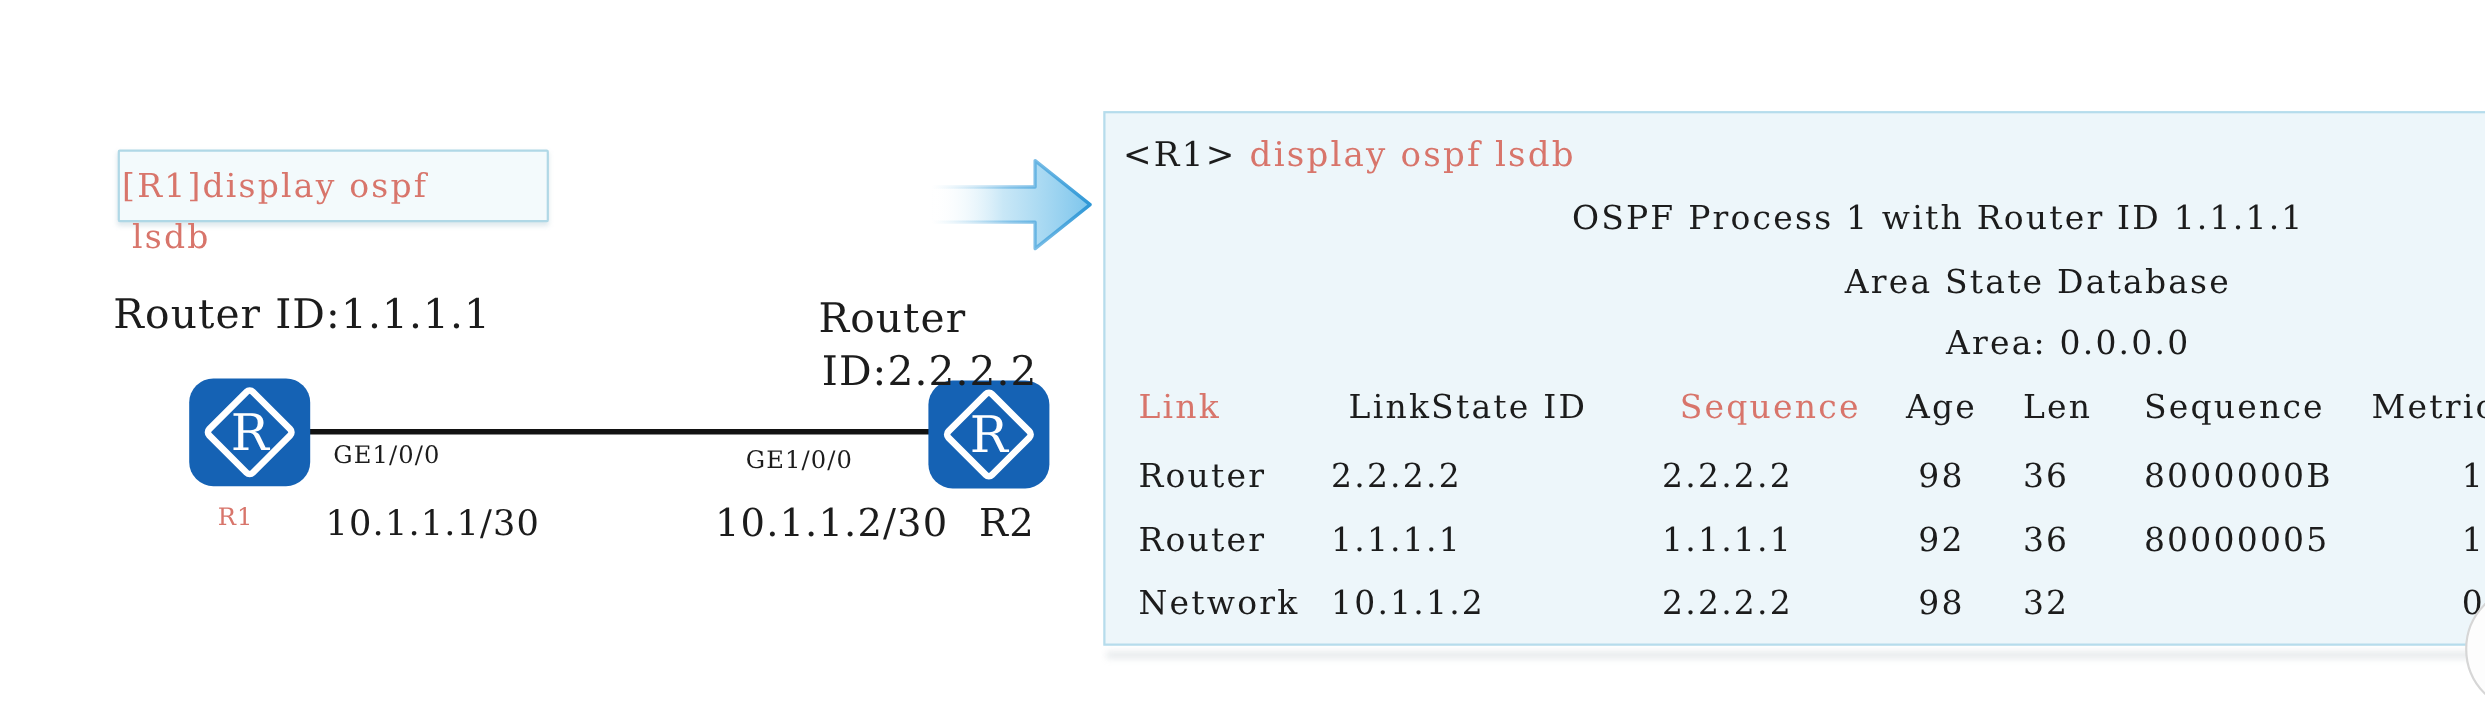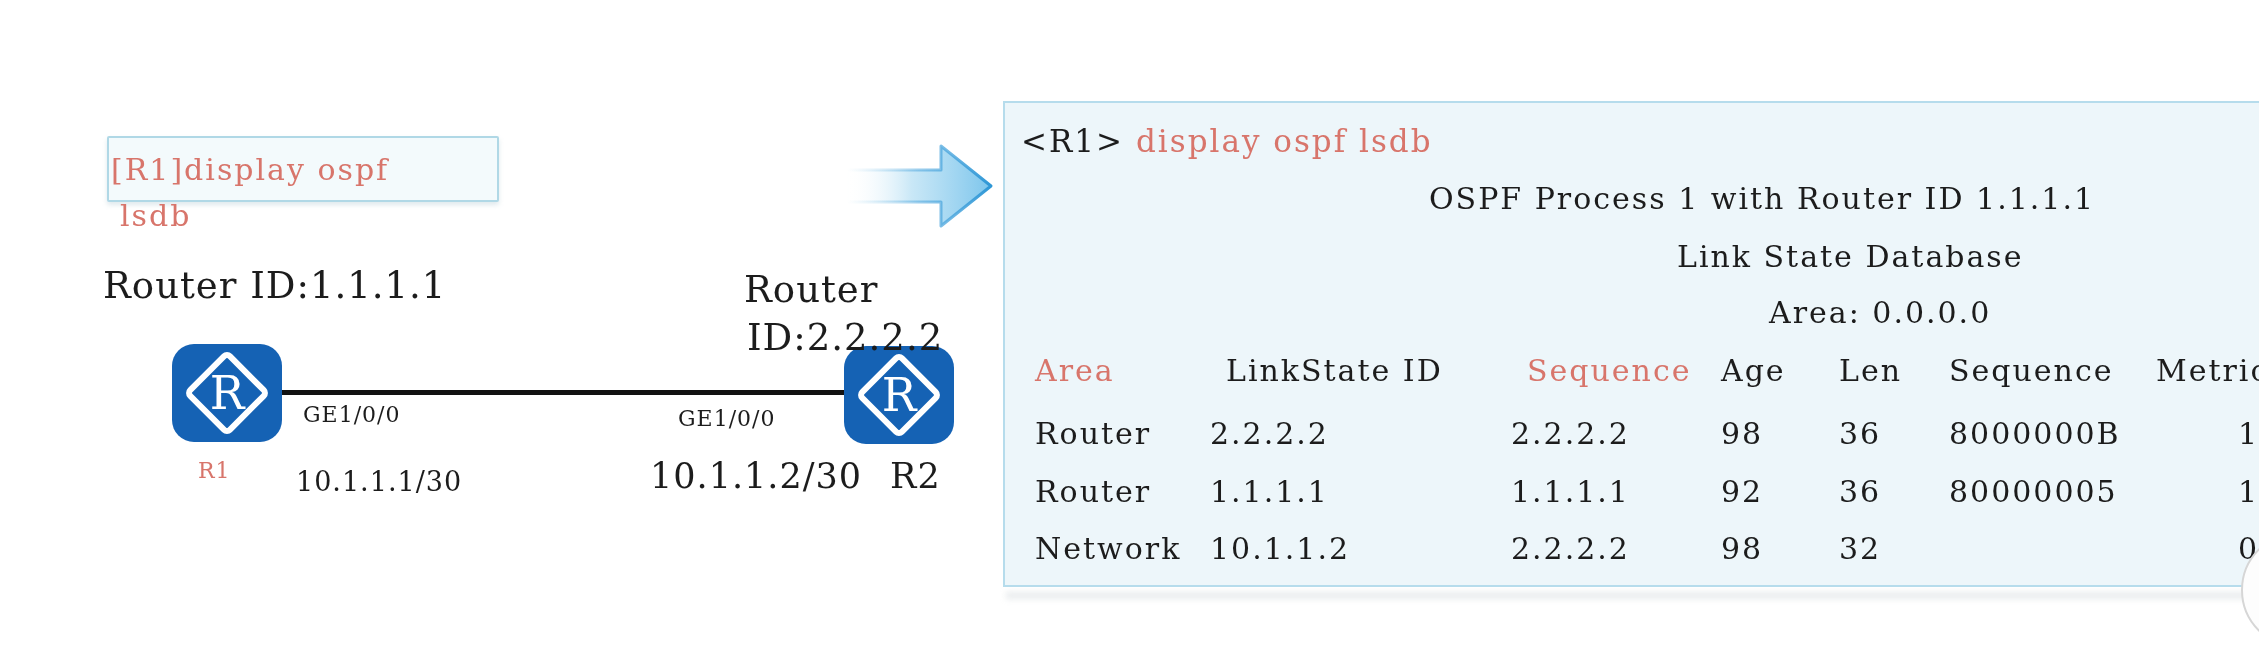--- a/index.html
+++ b/index.html
@@ -22,21 +22,21 @@
     padding-left:2px;font-size:30px;letter-spacing:2px;color:#d8756b;white-space:nowrap;
   }
   .cmd-overflow{left:120px;top:198px;font-size:30px;letter-spacing:2px;color:#d8756b;}
   .lbl{font-size:22px;letter-spacing:1px;white-space:nowrap;z-index:5;}
   .router-id1{left:103px;top:264px;font-size:37px;}
   .router-id2a{left:744px;top:268px;font-size:37px;}
   .router-id2b{left:747px;top:316px;font-size:37px;}
   .link-line{left:278px;top:390px;width:570px;height:5px;background:#121212;z-index:1;}
   .if-left{left:303px;top:402px;}
   .name-r1{left:198px;top:458px;color:#d8756b;}
-  .ip-left{left:296px;top:456px;font-size:27px;margin-top:10px;}
+  .ip-left{left:296px;top:456px;font-size:32px;}
   .if-right{left:678px;top:406px;}
   .ip-right{left:650px;top:456px;font-size:35px;}
   .ip-right .rname{color:#1c1c1c;margin-left:28px;}
 
   .router-icon{
     width:110px;height:98px;background:#1562b4;border-radius:22px;z-index:2;
     display:flex;align-items:center;justify-content:center;
   }
   .router-icon .diamond{
     position:absolute;width:62px;height:62px;border:6px solid #ffffff;border-radius:7px;
@@ -64,21 +64,21 @@
   .h-line2{left:672px;top:136px;}
   .h-line3{left:764px;top:192px;}
 
   .trow{position:absolute;left:0;width:1420px;height:42px;}
   .trow span{position:absolute;top:0;}
   .hrow{top:250px;}
   .r0{top:313px;} .r1{top:371px;} .r2{top:428px;}
   .c1{left:30px;width:180px;}
   .c2{left:205px;width:290px;}
   .c3{left:506px;width:230px;}
-  .c4{left:716px;width:88px;text-align:left;}
+  .c4{left:716px;width:88px;text-align:center;}
   .c5{left:834px;width:80px;}
   .c6{left:944px;width:180px;}
   .c7{left:1104px;width:150px;text-align:right;}
   .hrow .c2{left:221px;}
   .hrow .c3{left:522px;}
   .hrow .c7{left:1151px;width:260px;text-align:left;}
   .red{color:#d8756b;}
 
   .panel-shadow{
     left:1006px;top:592px;width:1253px;height:7px;
@@ -139,25 +139,25 @@
   <polygon points="2,28 96,28 96,4 146,44 96,84 96,60 2,60" fill="url(#agrad)" stroke="url(#sgrad)" stroke-width="3" stroke-linejoin="round"></polygon>
 </svg>
 
 <div class="abs terminal">
 
   <div class="t-abs prompt-line">
     <span>&lt;R1&gt;</span><span class="cmd">display ospf lsdb</span>
   </div>
 
   <div class="t-abs h-line1">OSPF Process 1 with Router ID 1.1.1.1</div>
-  <div class="t-abs h-line2">Link State Database</div>
+  <div class="t-abs h-line2">Area State Database</div>
   <div class="t-abs h-line3">Area: 0.0.0.0</div>
 
   <div class="trow hrow">
-    <span class="c1 red">Area</span>
+    <span class="c1 red">Link</span>
     <span class="c2">LinkState ID</span>
     <span class="c3 red">Sequence</span>
     <span class="c4">Age</span>
     <span class="c5">Len</span>
     <span class="c6">Sequence</span>
     <span class="c7">Metric</span>
   </div>
 
   <div class="trow r0">
     <span class="c1">Router</span>

